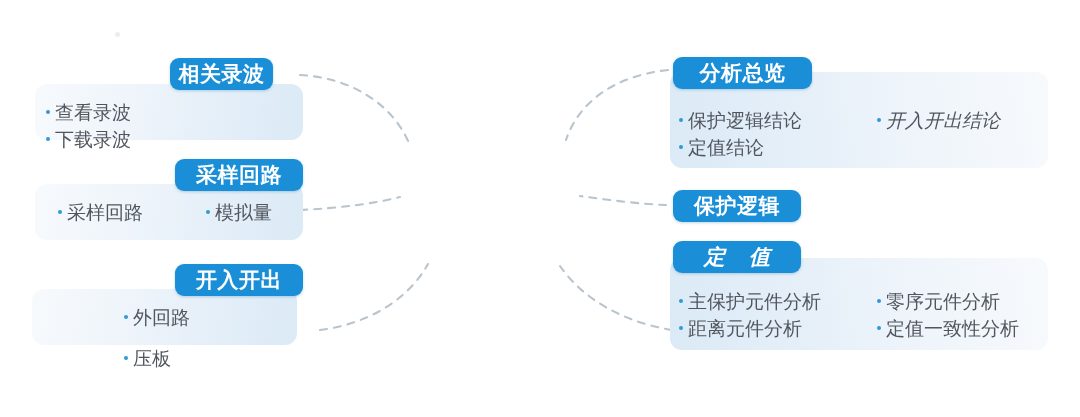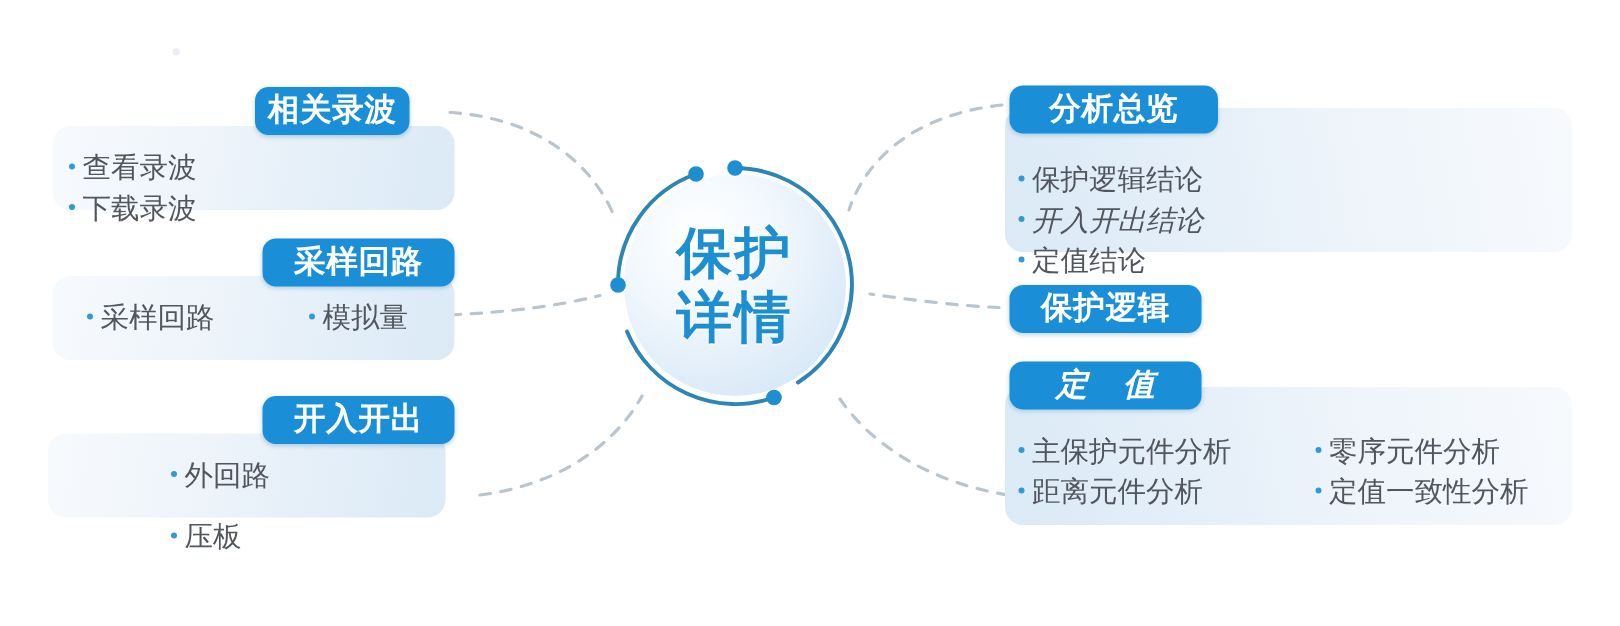--- a/index.html
+++ b/index.html
@@ -69,38 +69,20 @@
     <g fill="none" stroke="#b9c4cc" stroke-width="2.1" stroke-linecap="round" stroke-dasharray="7 7">
       <path d="M300,75 C352,78 392,104 409,143"></path>
       <path d="M300,210 C340,208 372,204 400,197"></path>
       <path d="M320,330 C368,324 408,300 428,264"></path>
       <path d="M668,70 C612,76 578,104 566,140"></path>
       <path d="M666,205 C640,204 608,200 580,196"></path>
       <path d="M672,330 C622,322 582,298 560,266"></path>
     </g>
   </svg>
 
-  <div class="hub">
-    <div class="hub-glow"></div>
-    <svg class="hub-ring" viewBox="0 0 172 172">
-      <g fill="none" stroke="#2b86b5" stroke-width="2.6" stroke-linecap="round">
-        <path d="M86,8 A78,78 0 0 1 164,86 A78,78 0 0 1 128,151"></path>
-        <path d="M8,86 A78,78 0 0 1 60,12"></path>
-        <path d="M14,117 A78,78 0 0 0 112,161"></path>
-      </g>
-      <circle cx="60" cy="12" r="5.2" fill="#1d8fd0"></circle>
-      <circle cx="86" cy="8" r="5.2" fill="#1d8fd0"></circle>
-      <circle cx="8" cy="86" r="5.2" fill="#1d8fd0"></circle>
-      <circle cx="112" cy="161" r="5.2" fill="#1d8fd0"></circle>
-    </svg>
-    <div class="hub-label">
-      <span>保护</span>
-      <span>详情</span>
-    </div>
-  </div>
 
   <div class="card" style="left:35px;top:84px;width:268px;height:56px;">
     <div class="card-bg"></div>
   </div>
   <div class="badge" style="left:170px;top:58px;width:103px;">相关录波</div>
   <div class="items" style="left:46px;top:99px;width:258px;flex-direction:column;">
     <div class="item" style="width:140px;">
       <span class="dot"></span>
       <span>查看录波</span>
     </div>
@@ -122,36 +104,36 @@
     <div class="item" style="width:96px;">
       <span class="dot"></span>
       <span>模拟量</span>
     </div>
   </div>
 
   <div class="card" style="left:32px;top:289px;width:265px;height:56px;">
     <div class="card-bg"></div>
   </div>
   <div class="badge" style="left:175px;top:264px;width:128px;">开入开出</div>
-  <div class="items" style="left:114px;top:304px;width:190px;gap:14px;">
+  <div class="items" style="left:124px;top:304px;width:190px;gap:14px;">
     <div class="item" style="width:110px;">
       <span class="dot"></span>
       <span>外回路</span>
     </div>
     <div class="item" style="width:70px;">
       <span class="dot"></span>
       <span>压板</span>
     </div>
   </div>
 
   <div class="card" style="left:670px;top:72px;width:378px;height:96px;">
     <div class="card-bg rl"></div>
   </div>
   <div class="badge" style="left:673px;top:57px;width:139px;">分析总览</div>
-  <div class="items" style="left:679px;top:107px;width:370px;flex-direction:column;">
+  <div class="items" style="left:679px;top:107px;width:370px;">
     <div class="item" style="width:198px;">
       <span class="dot"></span>
       <span>保护逻辑结论</span>
     </div>
     <div class="item" style="width:170px;font-style:italic;">
       <span class="dot"></span>
       <span>开入开出结论</span>
     </div>
     <div class="item" style="width:198px;">
       <span class="dot"></span>

